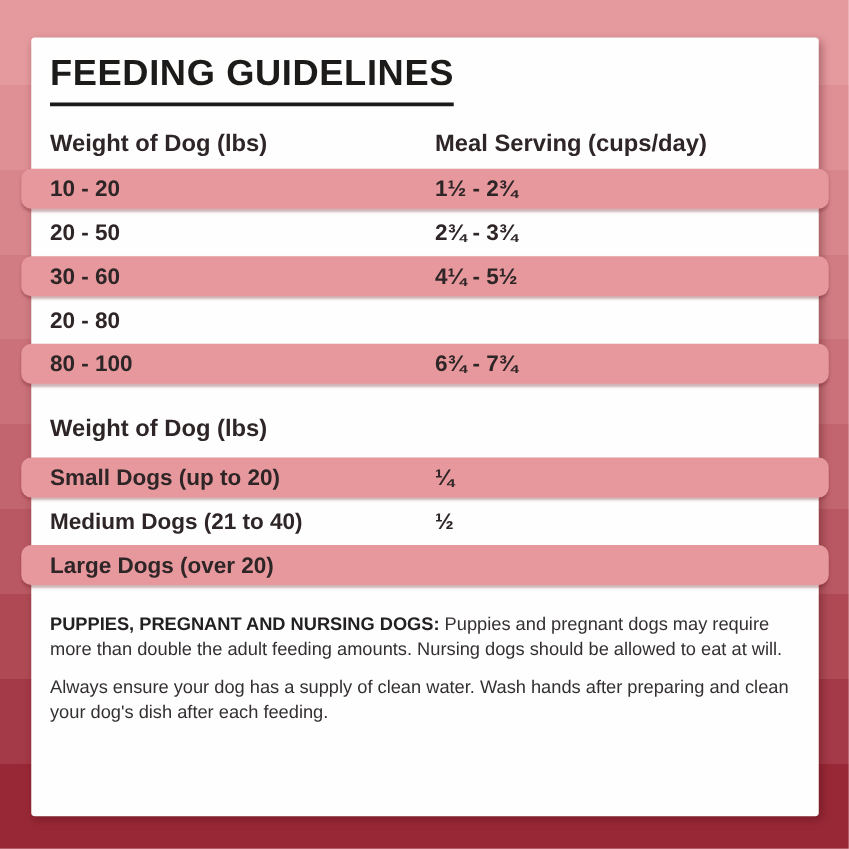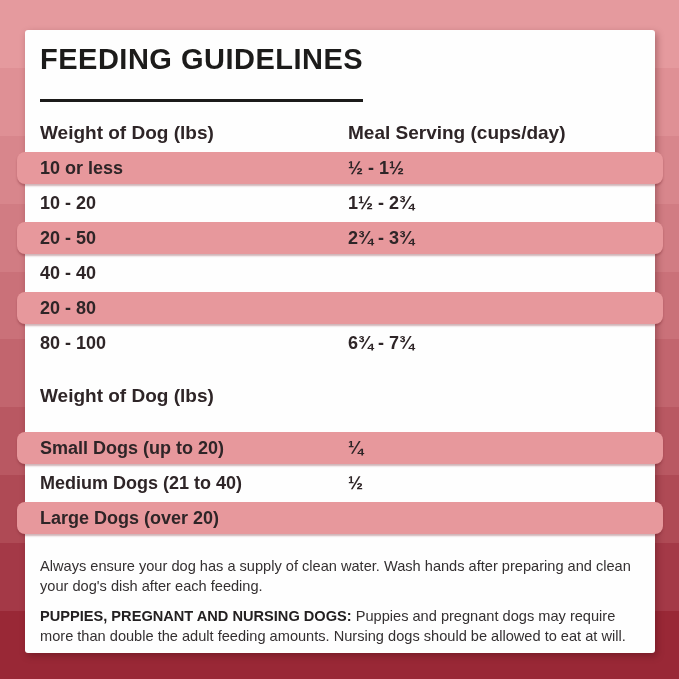--- a/index.html
+++ b/index.html
@@ -28,37 +28,37 @@
     font-size:29px;
     font-weight:bold;
     letter-spacing:0.5px;
     color:var(--title-black);
     line-height:32px;
     width:fit-content;
   }
   .title-underline{
     width:fit-content;
     border-bottom:3px solid var(--title-black);
-    padding-bottom:24px;
+    padding-bottom:7px;
   }
   .table{display:block;}
   .hdr-row{
     display:flex;
     align-items:center;
     height:26px;
     margin-top:18px;
     font-weight:bold;
     font-size:19px;
     color:var(--text-dark);
   }
   .hdr-row.second{margin-top:24px;}
   .col-weight{width:308px;flex:none;}
   .col-serving{flex:1;}
   .rows{margin-top:6px;}
-  .rows.second{margin-top:23px;}
+  .rows.second{margin-top:9px;}
   .row{
     display:flex;
     align-items:center;
     height:32px;
     margin-bottom:3px;
     font-weight:bold;
     font-size:18px;
     color:var(--text-dark);
     padding:4px 0;
   }
@@ -91,38 +91,35 @@
     <h1 class="title">FEEDING GUIDELINES</h1>
   </div>
 
   <section class="table">
     <div class="hdr-row">
       <div class="col-weight">Weight of Dog (lbs)</div>
       <div class="col-serving">Meal Serving (cups/day)</div>
     </div>
     <div class="rows">
 
-        <div class="row">
-          <div class="col-weight">10 or less</div>
-          <div class="col-serving">½ - 1½</div>
-        </div>
 
         <div class="row">
           <div class="col-weight">10 - 20</div>
           <div class="col-serving">1½ - 2¾</div>
         </div>
 
         <div class="row">
           <div class="col-weight">20 - 50</div>
           <div class="col-serving">2¾ - 3¾</div>
         </div>
 
 
         <div class="row">
-          <div class="col-weight">40 - 40</div>
+          <div class="col-weight">30 - 60</div>
+          <div class="col-serving">4¼ - 5½</div>
         </div>
 
         <div class="row">
           <div class="col-weight">20 - 80</div>
         </div>
 
         <div class="row">
           <div class="col-weight">80 - 100</div>
           <div class="col-serving">6¾ - 7¾</div>
         </div>
@@ -147,17 +144,17 @@
         </div>
 
         <div class="row">
           <div class="col-weight">Large Dogs (over 20)</div>
         </div>
 
     </div>
   </section>
 
   <div class="notes">
+    <p class="note"><b>PUPPIES, PREGNANT AND NURSING DOGS:</b><span> Puppies and pregnant dogs may require more than double the adult feeding amounts. Nursing dogs should be allowed to eat at will.</span></p>
     <p class="note">Always ensure your dog has a supply of clean water. Wash hands after preparing and clean your dog's dish after each feeding.</p>
-    <p class="note"><b>PUPPIES, PREGNANT AND NURSING DOGS:</b><span> Puppies and pregnant dogs may require more than double the adult feeding amounts. Nursing dogs should be allowed to eat at will.</span></p>
   </div>
 
 </div>
 
 </body></html>

